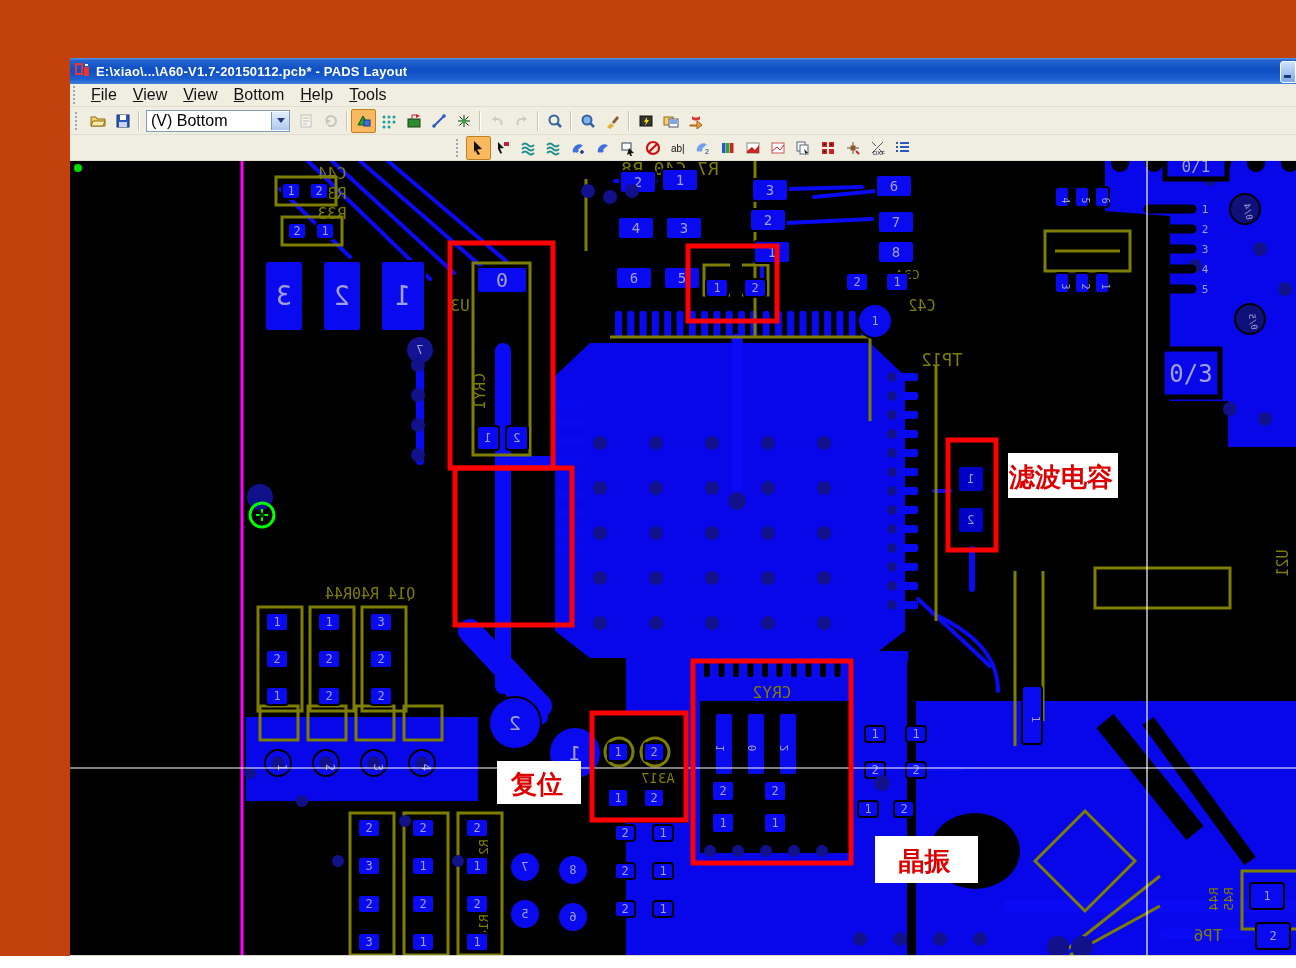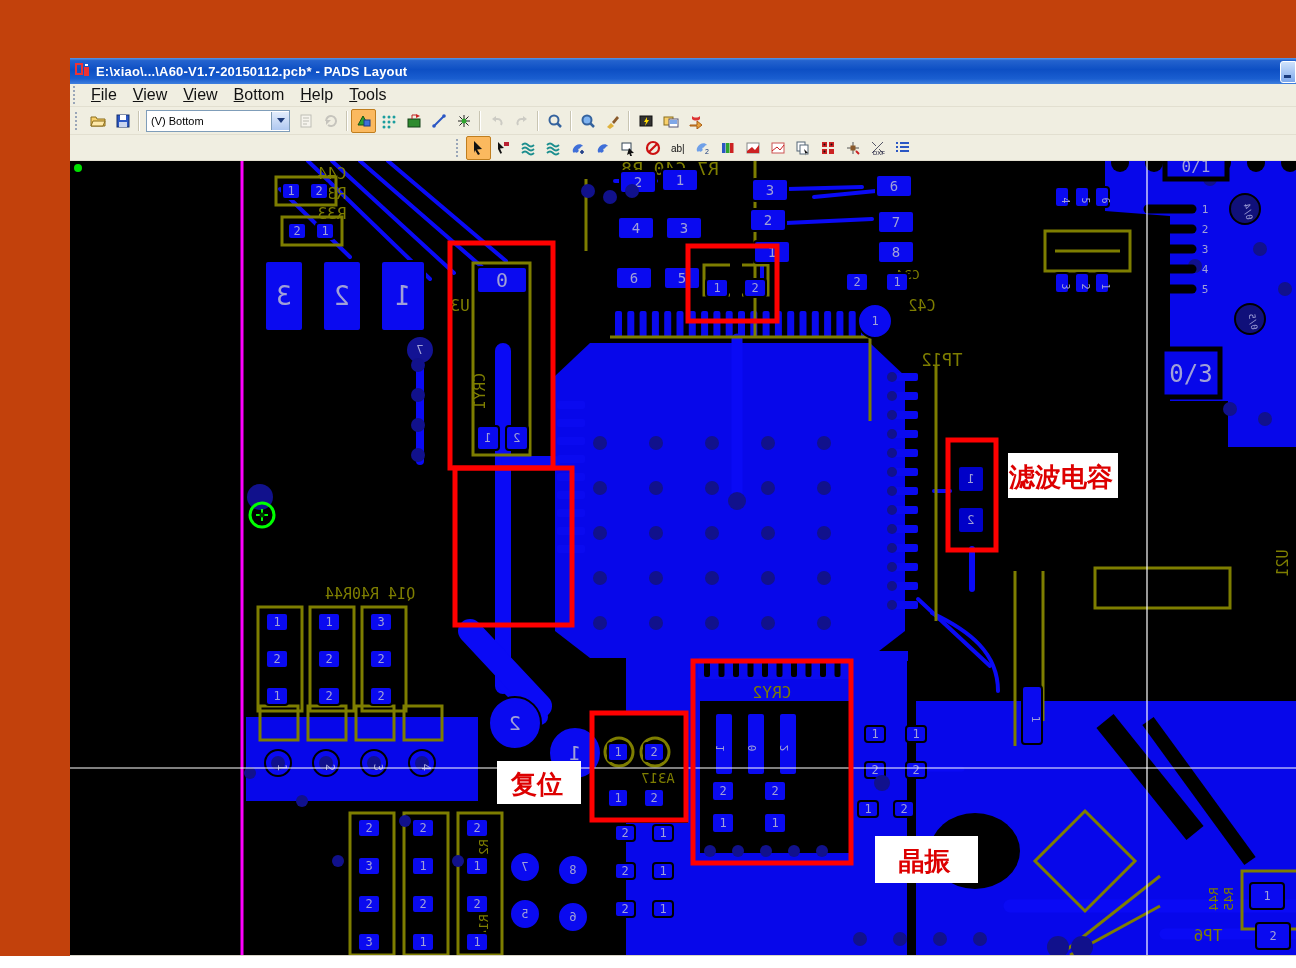--- a/index.html
+++ b/index.html
@@ -13,21 +13,21 @@
   .menu-item{padding:2px 8px;font-size:16px;color:#111;}
   .menu-item::first-letter{text-decoration:underline;}
   .toolbar{height:27px;background:#F0EEE1;display:flex;align-items:center;padding-left:2px;border-bottom:1px solid #E2DFD0;}
   .toolbar.t2{height:25px;justify-content:center;}
   .grip{width:5px;height:18px;margin:0 3px;border-left:2px dotted #9AA6B8;}
   .tbtn{width:23px;height:22px;display:flex;align-items:center;justify-content:center;border:1px solid transparent;border-radius:2px;}
   .tbtn.active{background:#FBB95F;border-color:#C07E1E;}
   .tbtn.disabled{opacity:.40;filter:grayscale(80%);}
   .sep{width:1px;height:20px;background:#C9C5B2;border-right:1px solid #FFF;margin:0 3px;}
   .dropdown{display:flex;align-items:center;width:142px;height:20px;background:#fff;border:1px solid #7F9DB9;margin:0 3px;}
-  .dropdown .val{flex:1;font-size:11px;padding-left:4px;color:#000;}
+  .dropdown .val{flex:1;font-size:16px;padding-left:4px;color:#000;}
   .dropdown .arr{width:17px;height:18px;background:linear-gradient(180deg,#E3EDFC,#AFC8F0);border-left:1px solid #7F9DB9;display:flex;align-items:center;justify-content:center;}
   .dropdown .arr b{width:0;height:0;border-left:4px solid transparent;border-right:4px solid transparent;border-top:5px solid #1F3C7A;}
   .canvas{position:relative;width:1226px;height:794px;background:#000;}
   .hscroll{position:relative;height:16px;background:#F2F1EC;border-top:1px solid #D8D4C8;}
   .sbtn{position:absolute;top:0;width:17px;height:15px;background:linear-gradient(180deg,#FDFEFF,#D3DFF5);border:1px solid #B8C8E8;border-radius:2px;display:flex;align-items:center;justify-content:center;font-size:9px;color:#3A62B0;}
   .sbtn.right{right:0;}
   .sthumb{position:absolute;top:0;left:988px;width:38px;height:15px;background:linear-gradient(180deg,#FDFEFF,#C6D6F4);border:1px solid #9DB6E4;border-radius:2px;}
 </style>
 </head>
 <body>

